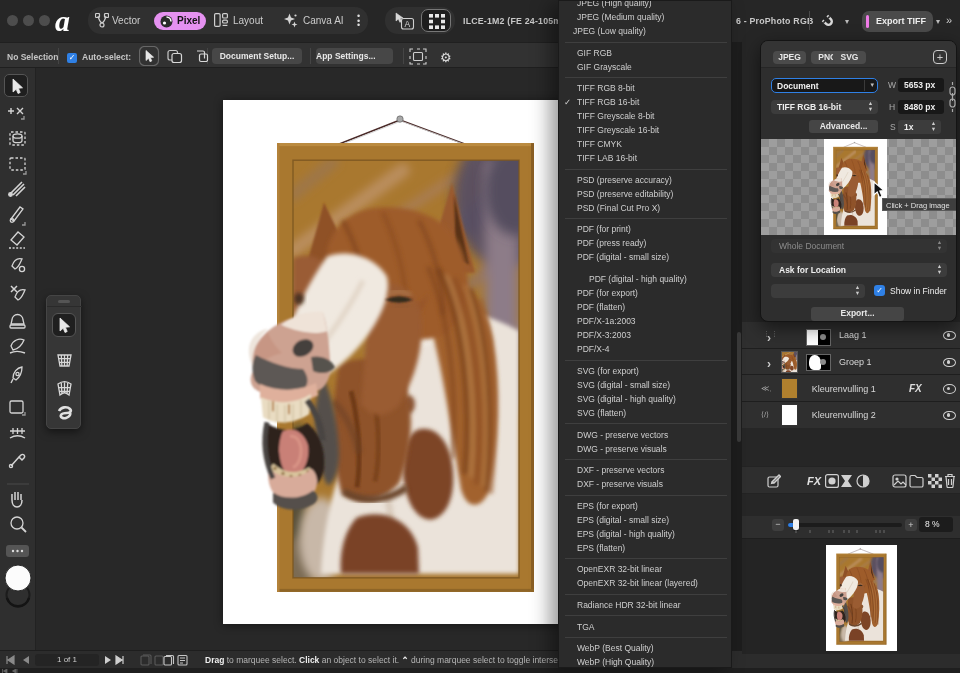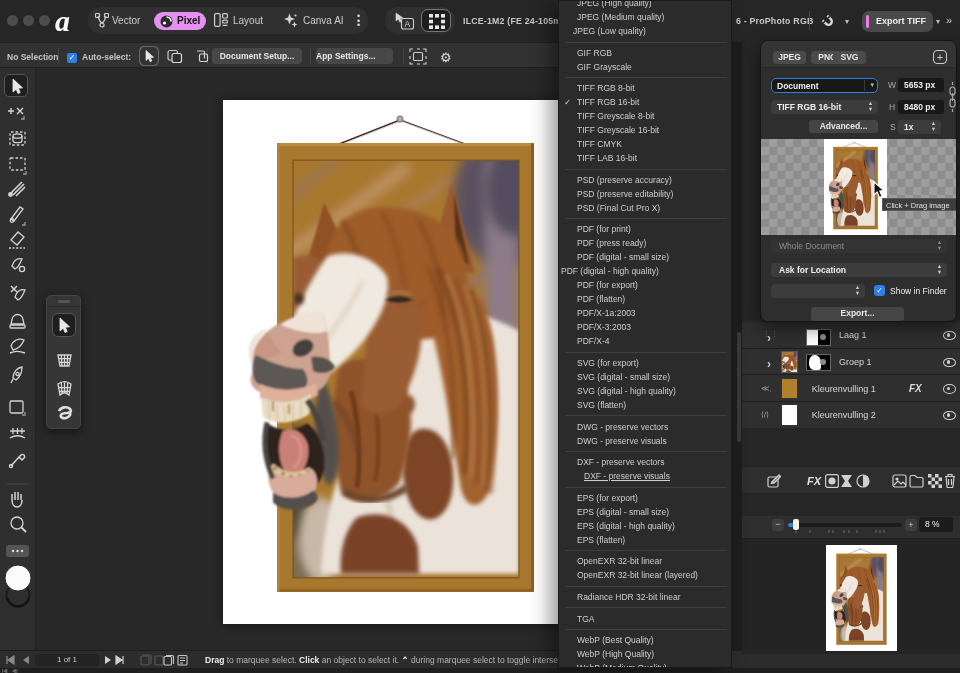--- a/index.html
+++ b/index.html
@@ -441,21 +441,21 @@
         </div>
 <div style="position:relative;height:14px;line-height:14px;padding-left:18px;font-size:8.5px;color:#cfcfcf;">PSD (preserve accuracy)</div>
 <div style="position:relative;height:14px;line-height:14px;padding-left:18px;font-size:8.5px;color:#cfcfcf;">PSD (preserve editability)</div>
 <div style="position:relative;height:14px;line-height:14px;padding-left:18px;font-size:8.5px;color:#cfcfcf;">PSD (Final Cut Pro X)</div>
 <div style="height:7.6px;position:relative;">
           <div style="position:absolute;left:6px;right:6px;top:3.5px;height:1px;background:#3f3f3f;"></div>
         </div>
 <div style="position:relative;height:14px;line-height:14px;padding-left:18px;font-size:8.5px;color:#cfcfcf;">PDF (for print)</div>
 <div style="position:relative;height:14px;line-height:14px;padding-left:18px;font-size:8.5px;color:#cfcfcf;">PDF (press ready)</div>
 <div style="position:relative;height:14px;line-height:14px;padding-left:18px;font-size:8.5px;color:#cfcfcf;">PDF (digital - small size)</div>
-<div style="position:relative;height:14px;line-height:14px;padding-left:2px;font-size:8.5px;color:#cfcfcf;">PDF (digital - high quality)</div>
+<div style="position:relative;height:14px;line-height:14px;padding-left:30px;font-size:8.5px;color:#cfcfcf;margin-top:8px;">PDF (digital - high quality)</div>
 <div style="position:relative;height:14px;line-height:14px;padding-left:18px;font-size:8.5px;color:#cfcfcf;">PDF (for export)</div>
 <div style="position:relative;height:14px;line-height:14px;padding-left:18px;font-size:8.5px;color:#cfcfcf;">PDF (flatten)</div>
 <div style="position:relative;height:14px;line-height:14px;padding-left:18px;font-size:8.5px;color:#cfcfcf;">PDF/X-1a:2003</div>
 <div style="position:relative;height:14px;line-height:14px;padding-left:18px;font-size:8.5px;color:#cfcfcf;">PDF/X-3:2003</div>
 <div style="position:relative;height:14px;line-height:14px;padding-left:18px;font-size:8.5px;color:#cfcfcf;">PDF/X-4</div>
 <div style="height:7.6px;position:relative;">
           <div style="position:absolute;left:6px;right:6px;top:3.5px;height:1px;background:#3f3f3f;"></div>
         </div>
 <div style="position:relative;height:14px;line-height:14px;padding-left:18px;font-size:8.5px;color:#cfcfcf;">SVG (for export)</div>
 <div style="position:relative;height:14px;line-height:14px;padding-left:18px;font-size:8.5px;color:#cfcfcf;">SVG (digital - small size)</div>
@@ -463,21 +463,21 @@
 <div style="position:relative;height:14px;line-height:14px;padding-left:18px;font-size:8.5px;color:#cfcfcf;">SVG (flatten)</div>
 <div style="height:7.6px;position:relative;">
           <div style="position:absolute;left:6px;right:6px;top:3.5px;height:1px;background:#3f3f3f;"></div>
         </div>
 <div style="position:relative;height:14px;line-height:14px;padding-left:18px;font-size:8.5px;color:#cfcfcf;">DWG - preserve vectors</div>
 <div style="position:relative;height:14px;line-height:14px;padding-left:18px;font-size:8.5px;color:#cfcfcf;">DWG - preserve visuals</div>
 <div style="height:7.6px;position:relative;">
           <div style="position:absolute;left:6px;right:6px;top:3.5px;height:1px;background:#3f3f3f;"></div>
         </div>
 <div style="position:relative;height:14px;line-height:14px;padding-left:18px;font-size:8.5px;color:#cfcfcf;">DXF - preserve vectors</div>
-<div style="position:relative;height:14px;line-height:14px;padding-left:25px;font-size:8.5px;color:#cfcfcf;text-decoration:underline;">DXF - preserve visuals</div>
+<div style="position:relative;height:14px;line-height:14px;padding-left:18px;font-size:8.5px;color:#cfcfcf;">DXF - preserve visuals</div>
 <div style="height:7.6px;position:relative;">
           <div style="position:absolute;left:6px;right:6px;top:3.5px;height:1px;background:#3f3f3f;"></div>
         </div>
 <div style="position:relative;height:14px;line-height:14px;padding-left:18px;font-size:8.5px;color:#cfcfcf;">EPS (for export)</div>
 <div style="position:relative;height:14px;line-height:14px;padding-left:18px;font-size:8.5px;color:#cfcfcf;">EPS (digital - small size)</div>
 <div style="position:relative;height:14px;line-height:14px;padding-left:18px;font-size:8.5px;color:#cfcfcf;">EPS (digital - high quality)</div>
 <div style="position:relative;height:14px;line-height:14px;padding-left:18px;font-size:8.5px;color:#cfcfcf;">EPS (flatten)</div>
 <div style="height:7.6px;position:relative;">
           <div style="position:absolute;left:6px;right:6px;top:3.5px;height:1px;background:#3f3f3f;"></div>
         </div>

